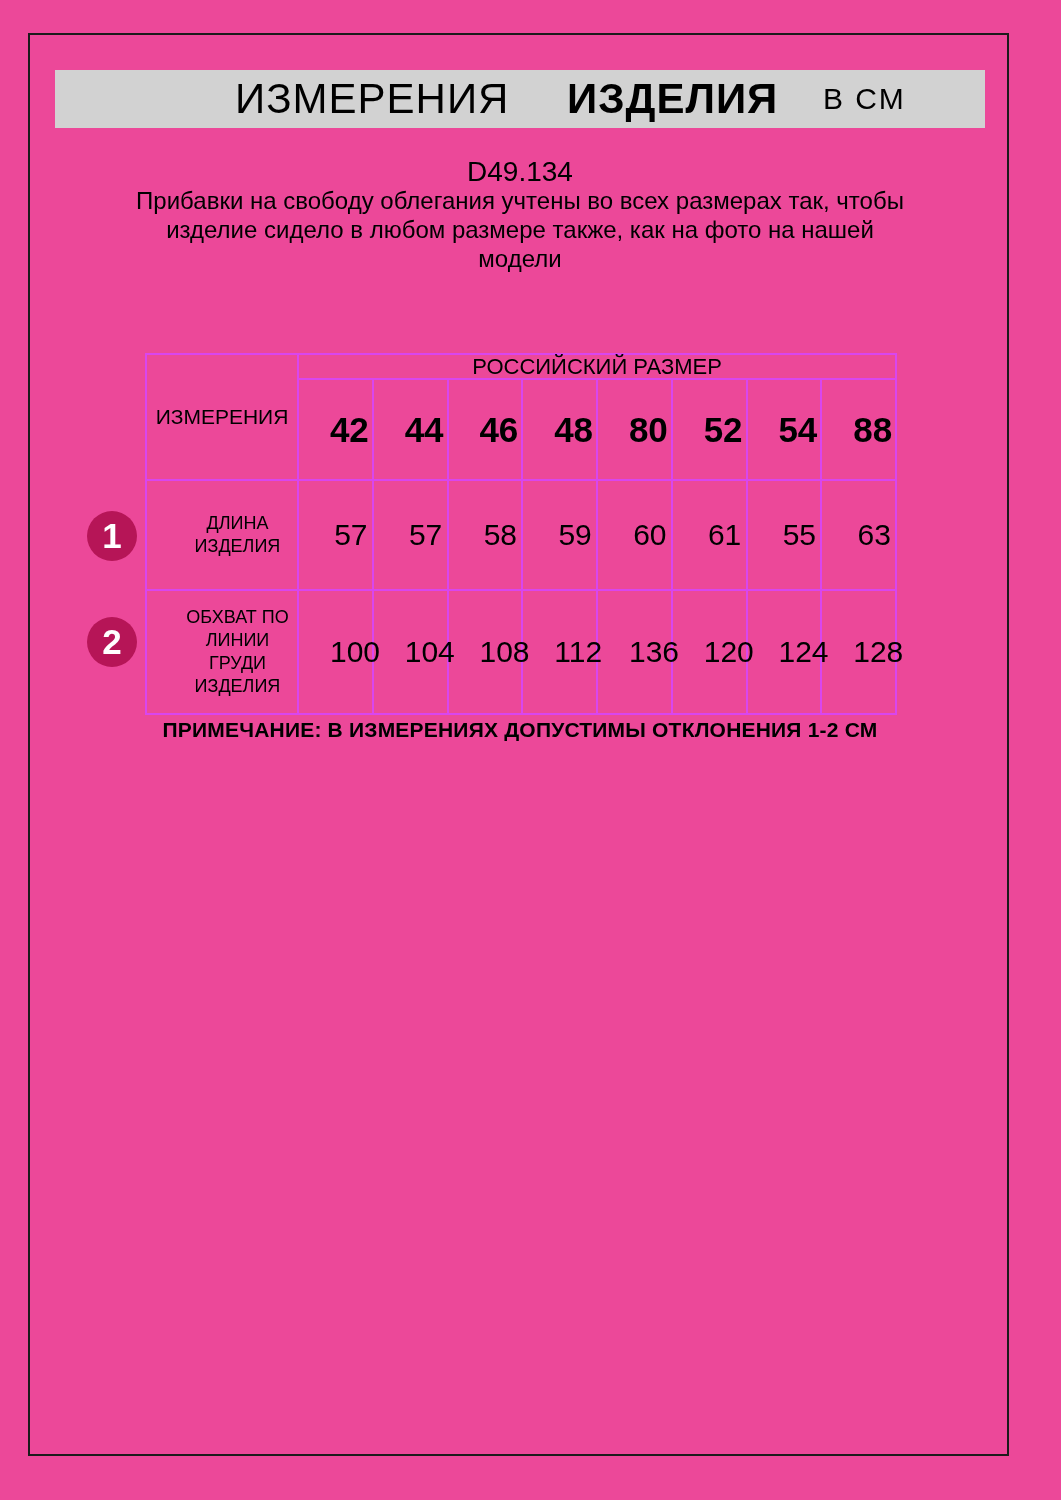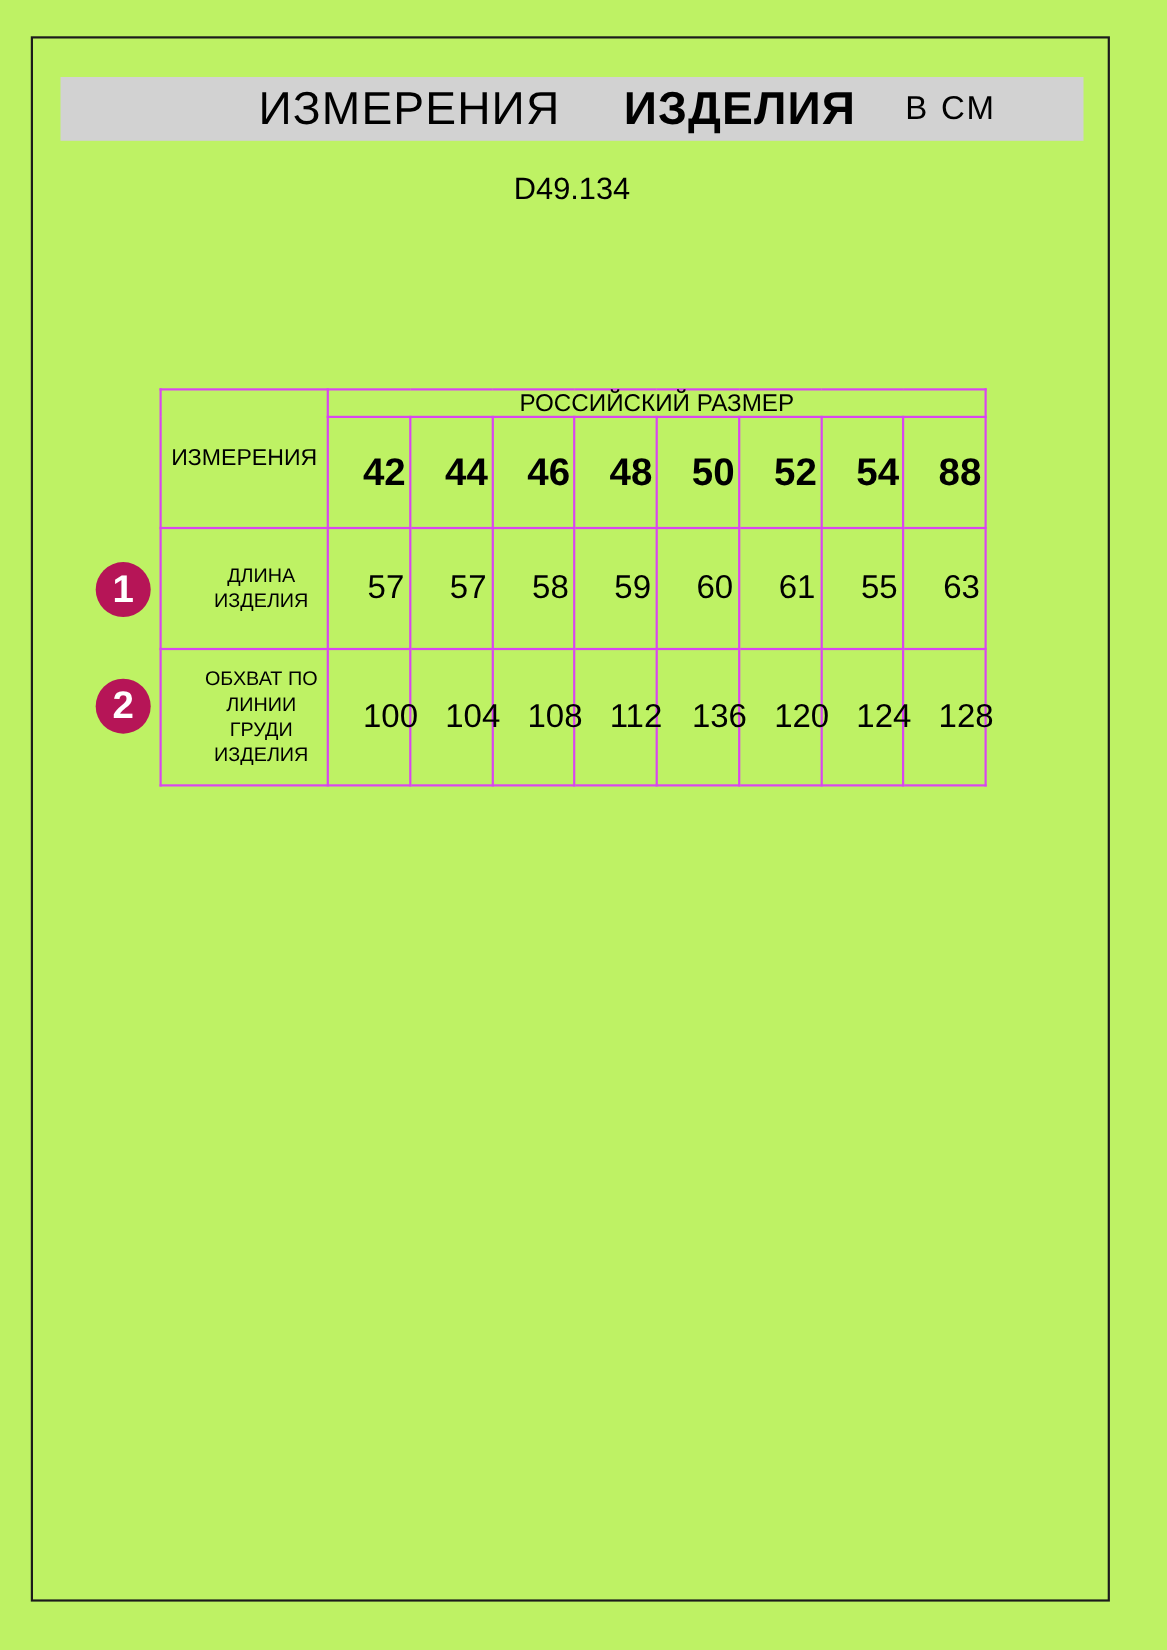--- a/index.html
+++ b/index.html
@@ -1,20 +1,20 @@
 <!DOCTYPE html>
 <html><head>
 <meta charset="utf-8">
 <style>
   html, body { margin: 0; padding: 0; background: #ffffff; }
   .page {
     position: relative;
     width: 1061px;
     height: 1500px;
-    background: #bef264;
+    background: #ec4899;
     color: #000;
     font-family: "Liberation Sans", sans-serif;
     overflow: hidden;
     text-decoration: underline;
   }
   .frame {
     position: absolute;
     left: 28px; top: 33px;
     width: 981px; height: 1423px;
     border: 2px solid #1b1b1b;
@@ -109,20 +109,23 @@
   <div class="frame"></div>
 
   <div class="band" style="background: rgb(210, 210, 210);">
     <span class="w1">ИЗМЕРЕНИЯ</span>
     <span class="w2">ИЗДЕЛИЯ</span>
     <span class="w3">В СМ</span>
   </div>
 
   <div class="article">D49.134</div>
 
+  <div class="desc">Прибавки на свободу облегания учтены во всех размерах так, чтобы
+изделие сидело в любом размере также, как на фото на нашей
+модели</div>
 
   <div class="tablewrap">
     <table class="size-table">
       <colgroup>
         <col class="c0">
         <col class="cs">
           <col class="cs">
           <col class="cs">
           <col class="cs">
         <col class="cs">
@@ -133,21 +136,21 @@
       <tbody>
         <tr class="r-top">
           <td class="corner" rowspan="2">ИЗМЕРЕНИЯ</td>
           <td class="group-hdr" colspan="8">РОССИЙСКИЙ РАЗМЕР</td>
         </tr>
         <tr class="r-sizes" id="sizes-row">
             <th>42</th>
             <th>44</th>
             <th>46</th>
             <th>48</th>
-            <th>50</th>
+            <th>80</th>
             <th>52</th>
             <th>54</th>
             <th>88</th>
           </tr>
         <tr class="r-data r-data-0" id="data-row-0">
           <td class="rowlabel">ДЛИНА
 ИЗДЕЛИЯ</td>
         <td>57</td>
             <td>57</td>
             <td>58</td>
@@ -174,13 +177,14 @@
     </table>
   </div>
 
   <div class="badge badge-1" style="background: rgb(182, 21, 87);">
     <span>1</span>
   </div>
   <div class="badge badge-2" style="background: rgb(182, 21, 87);">
     <span>2</span>
   </div>
 
+  <div class="note">ПРИМЕЧАНИЕ: В ИЗМЕРЕНИЯХ ДОПУСТИМЫ ОТКЛОНЕНИЯ 1-2 СМ</div>
 </div>
 
 </body></html>

